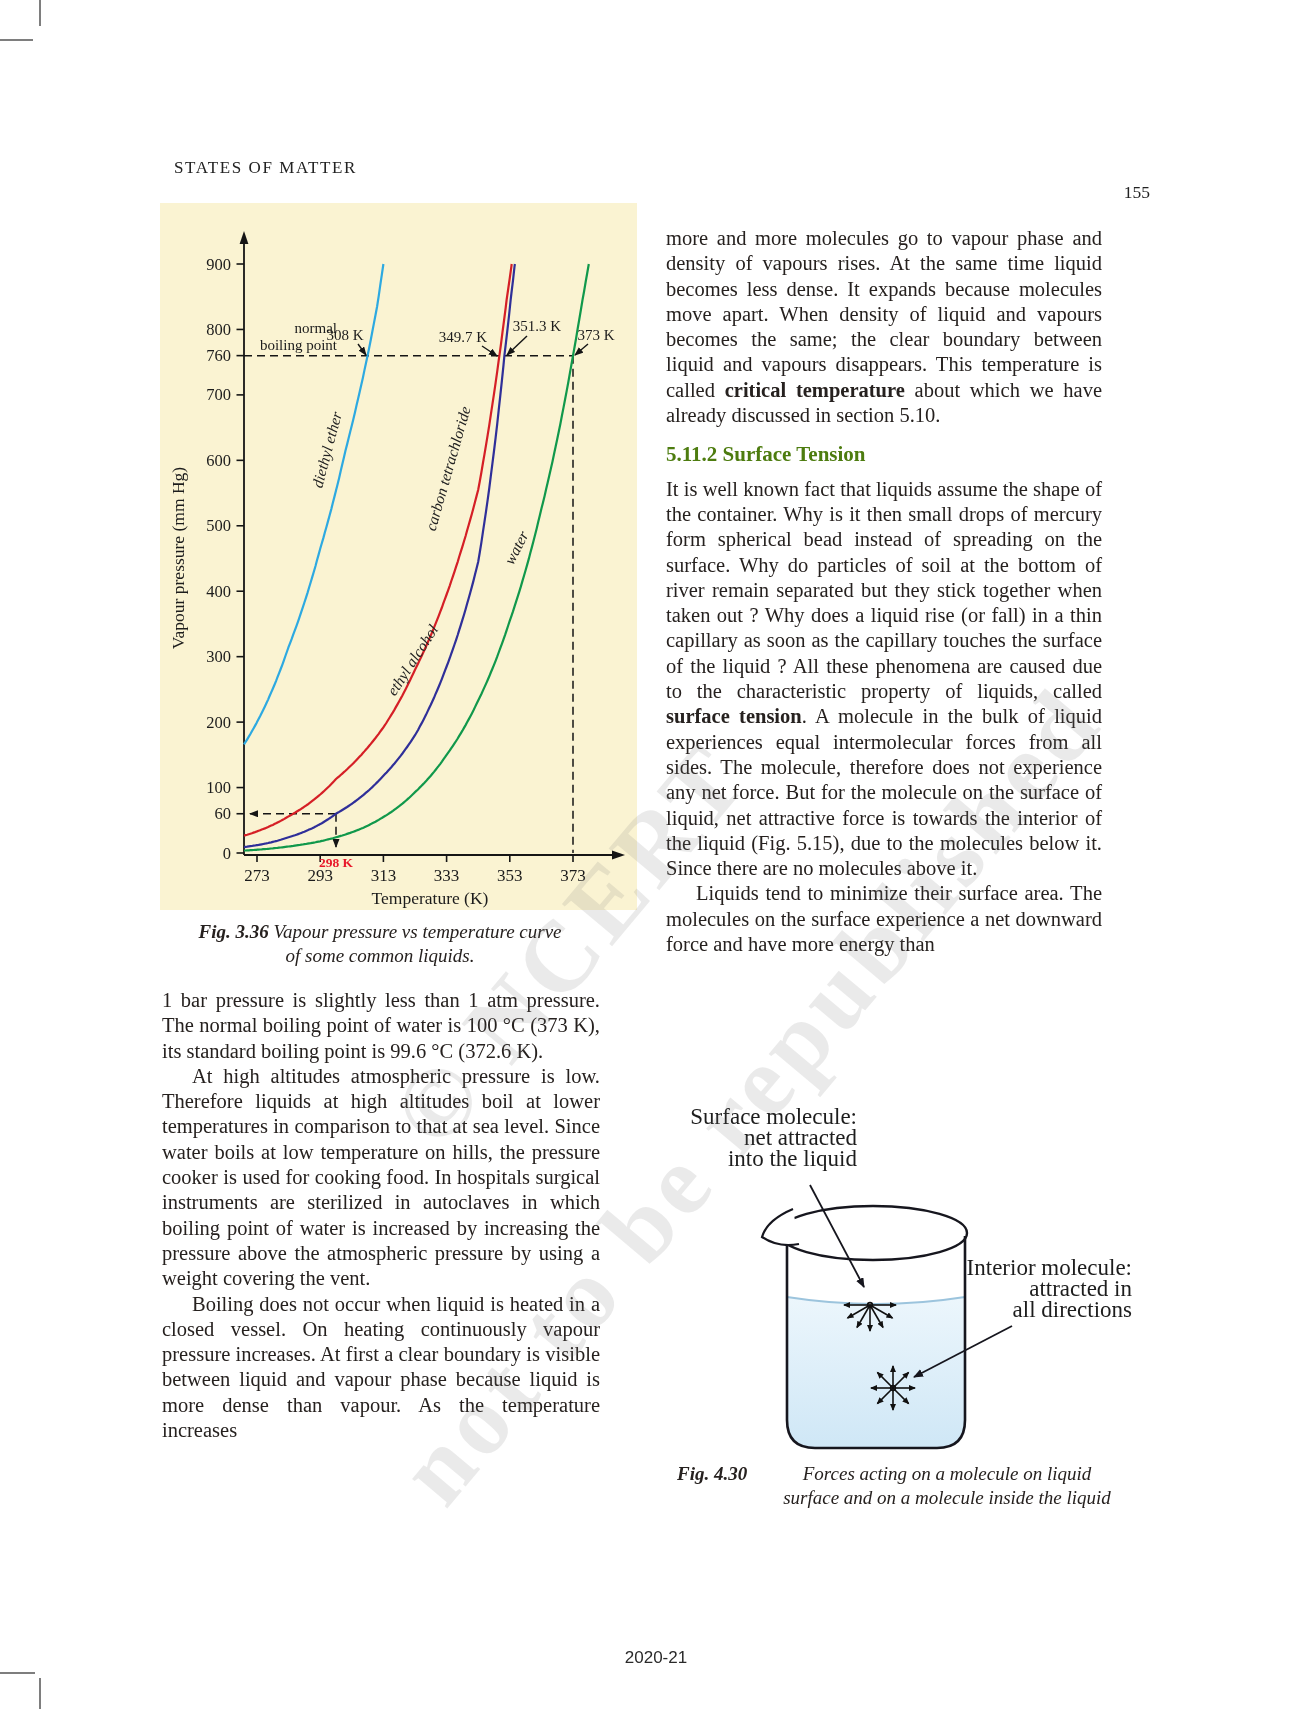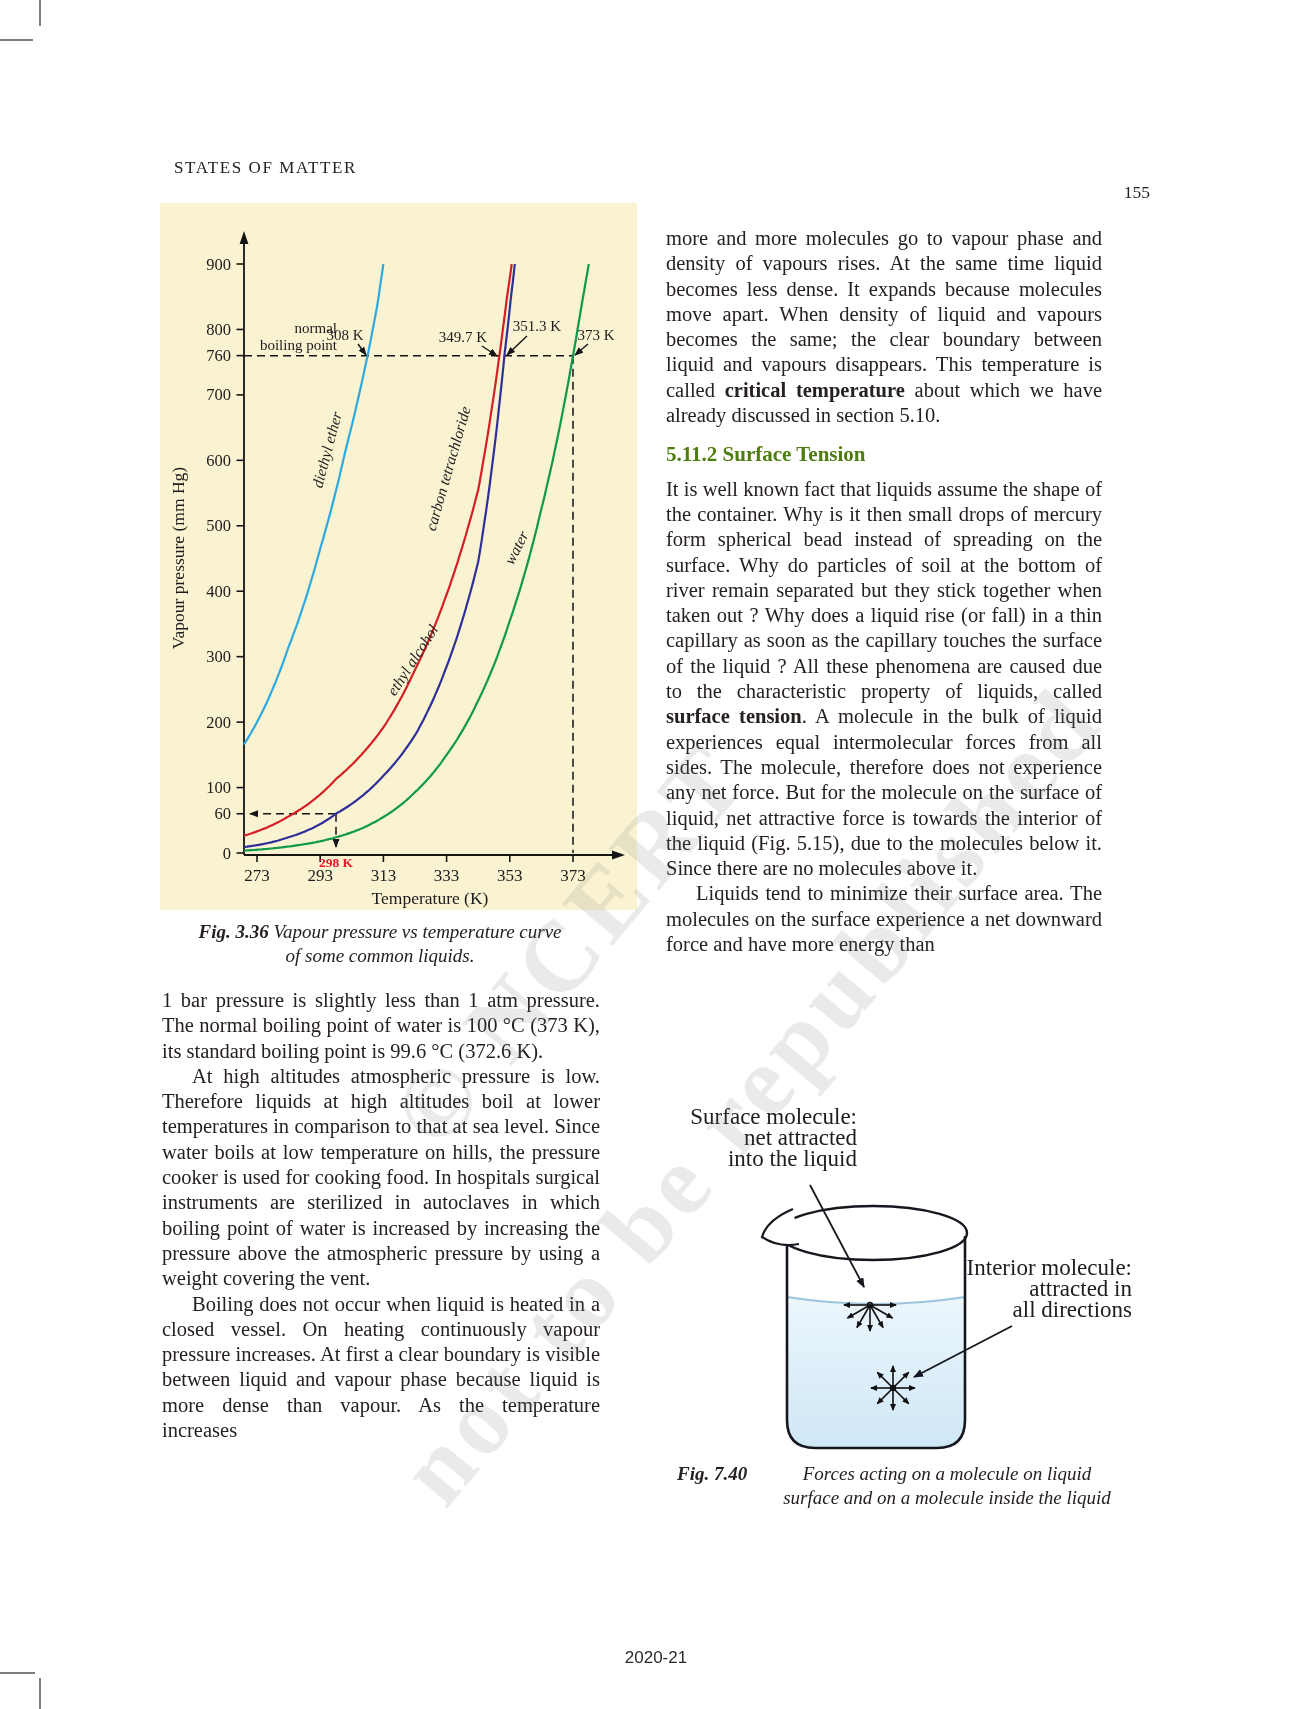--- a/index.html
+++ b/index.html
@@ -201,18 +201,18 @@
       <line x1="0" y1="0" x2="0" y2="22" marker-end="url(#ah3)"></line>
       <line x1="0" y1="0" x2="-15.6" y2="15.6" marker-end="url(#ah3)"></line>
       <line x1="0" y1="0" x2="-22" y2="0" marker-end="url(#ah3)"></line>
       <line x1="0" y1="0" x2="-15.6" y2="-15.6" marker-end="url(#ah3)"></line>
       <line x1="0" y1="0" x2="0" y2="-22" marker-end="url(#ah3)"></line>
       <line x1="0" y1="0" x2="15.6" y2="-15.6" marker-end="url(#ah3)"></line>
     </g>
   </svg>
 
   <div class="abs caption z1" id="fig15-caption">
-    <span class="cap-label">Fig. 7.40</span>
+    <span class="cap-label">Fig. 4.30</span>
     <span class="cap-text">Forces acting on a molecule on liquid surface and on a molecule inside the liquid</span>
   </div>
 
   <div class="abs z1" id="footer-text">2020-21</div>
 </div>
 
 </body></html>

